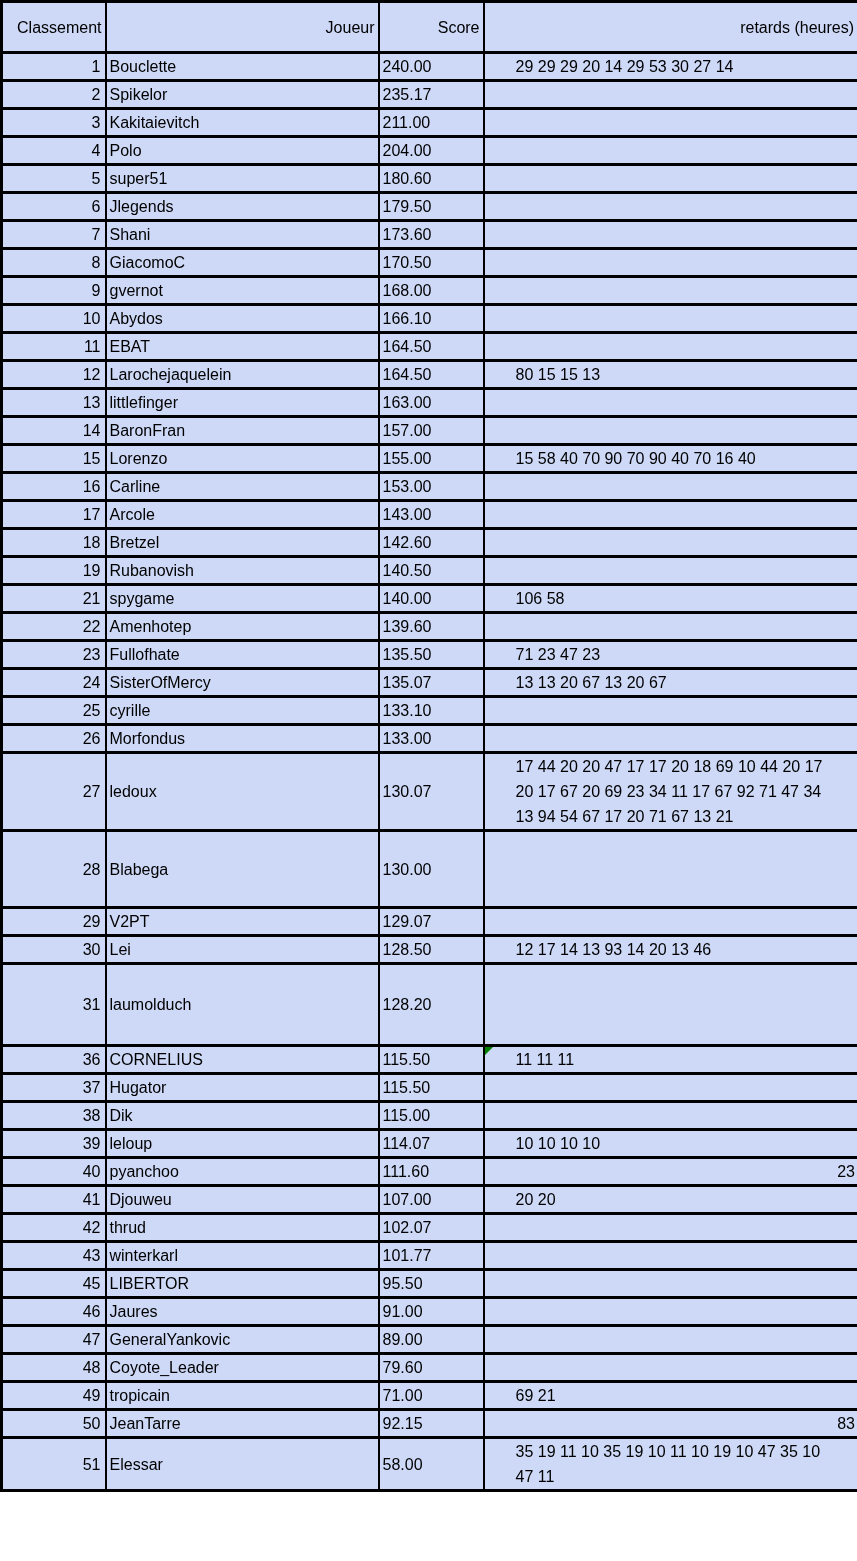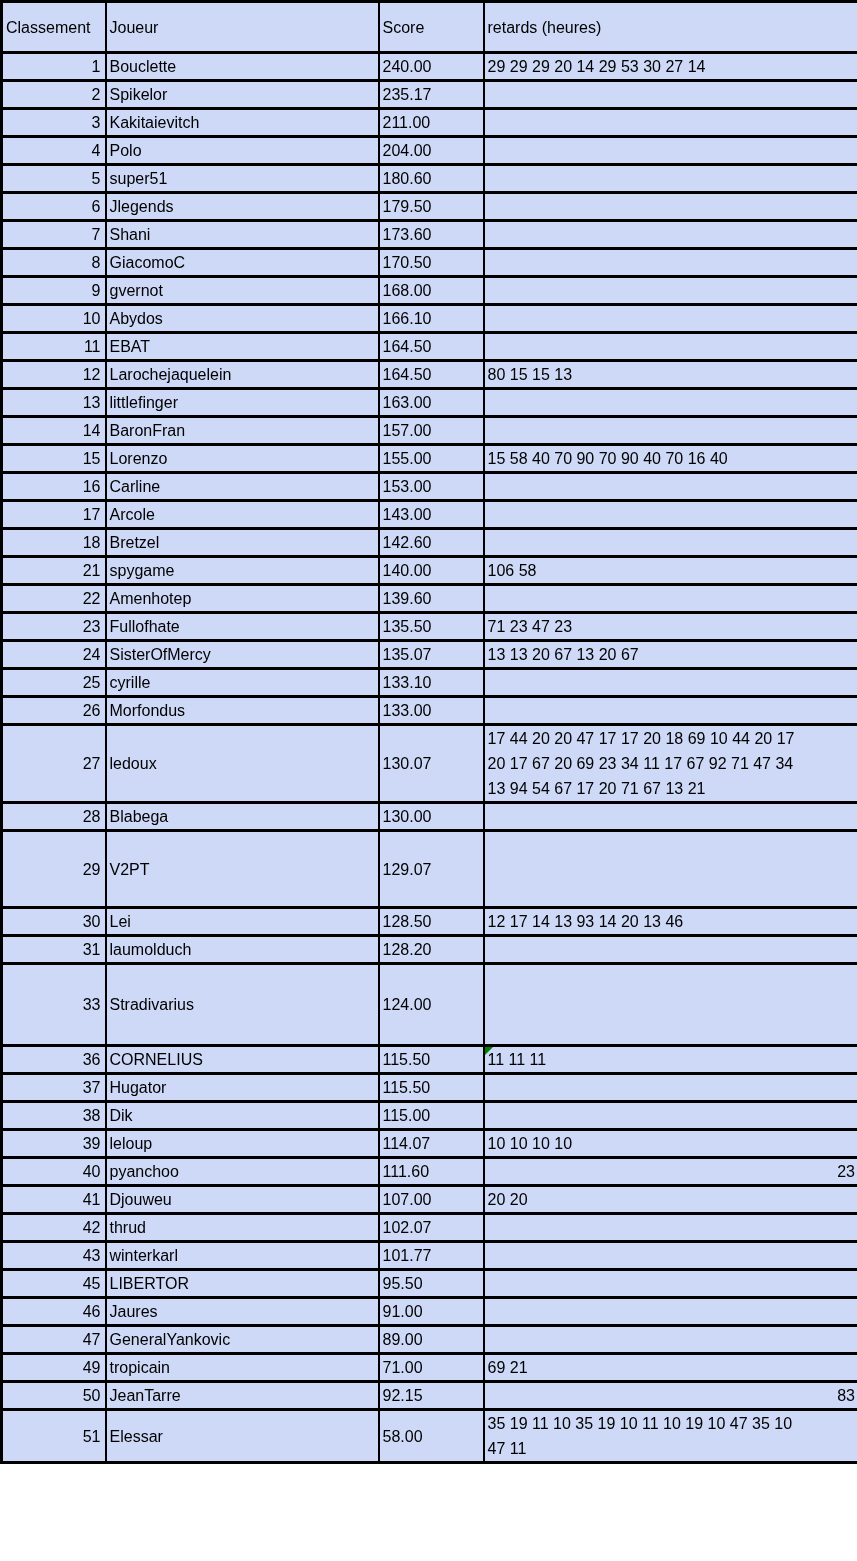--- a/index.html
+++ b/index.html
@@ -23,29 +23,29 @@
   th,td{
     border:2px solid var(--border);
     border-top-width:3px;
     border-bottom-width:3px;
     padding:0 3px;
     vertical-align:middle;
     line-height:25px;
     overflow:hidden;
     font-weight:normal;
   }
-  th{height:48px;text-align:left;}
+  th{height:48px;text-align:right;}
   td{height:24px;}
   td.rank{text-align:right;padding-right:4px;}
   td.right{text-align:right;padding-right:2px;}
   tbody tr:nth-child(27) td{height:74px;}
   tbody tr:nth-child(30) td{height:79px;}
   tbody tr:nth-child(51) td{height:49px;}
   td.delays{position:relative;}
-  td.delays .wrap{max-width:322px;}
+  td.delays .wrap{max-width:322px;margin-left:28px;}
   .corner-marker{
     position:absolute;top:0;left:0;width:0;height:0;
     border-top:8px solid var(--marker);
     border-right:8px solid transparent;
   }
 </style>
 </head>
 <body>
 
 <table>
@@ -202,20 +202,28 @@
       </tr>
       <tr>
         <td class="rank">18</td>
         <td class="player">Bretzel</td>
         <td class="score">142.60</td>
         <td class="delays">
           <div class="wrap"></div>
         </td>
       </tr>
       <tr>
+        <td class="rank">19</td>
+        <td class="player">Rubanovish</td>
+        <td class="score">140.50</td>
+        <td class="delays">
+          <div class="wrap"></div>
+        </td>
+      </tr>
+      <tr>
         <td class="rank">21</td>
         <td class="player">spygame</td>
         <td class="score">140.00</td>
         <td class="delays">
           <div class="wrap">106 58</div>
         </td>
       </tr>
       <tr>
         <td class="rank">22</td>
         <td class="player">Amenhotep</td>
@@ -285,28 +293,20 @@
         <td class="player">Lei</td>
         <td class="score">128.50</td>
         <td class="delays">
           <div class="wrap">12 17 14 13 93 14 20 13 46</div>
         </td>
       </tr>
       <tr>
         <td class="rank">31</td>
         <td class="player">laumolduch</td>
         <td class="score">128.20</td>
-        <td class="delays">
-          <div class="wrap"></div>
-        </td>
-      </tr>
-      <tr>
-        <td class="rank">33</td>
-        <td class="player">Stradivarius</td>
-        <td class="score">124.00</td>
         <td class="delays">
           <div class="wrap"></div>
         </td>
       </tr>
       <tr>
         <td class="rank">36</td>
         <td class="player">CORNELIUS</td>
         <td class="score">115.50</td>
         <td class="delays">
           <span class="corner-marker"></span>
@@ -385,20 +385,28 @@
       </tr>
       <tr>
         <td class="rank">47</td>
         <td class="player">GeneralYankovic</td>
         <td class="score">89.00</td>
         <td class="delays">
           <div class="wrap"></div>
         </td>
       </tr>
       <tr>
+        <td class="rank">48</td>
+        <td class="player">Coyote_Leader</td>
+        <td class="score">79.60</td>
+        <td class="delays">
+          <div class="wrap"></div>
+        </td>
+      </tr>
+      <tr>
         <td class="rank">49</td>
         <td class="player">tropicain</td>
         <td class="score">71.00</td>
         <td class="delays">
           <div class="wrap">69 21</div>
         </td>
       </tr>
       <tr>
         <td class="rank">50</td>
         <td class="player">JeanTarre</td>

